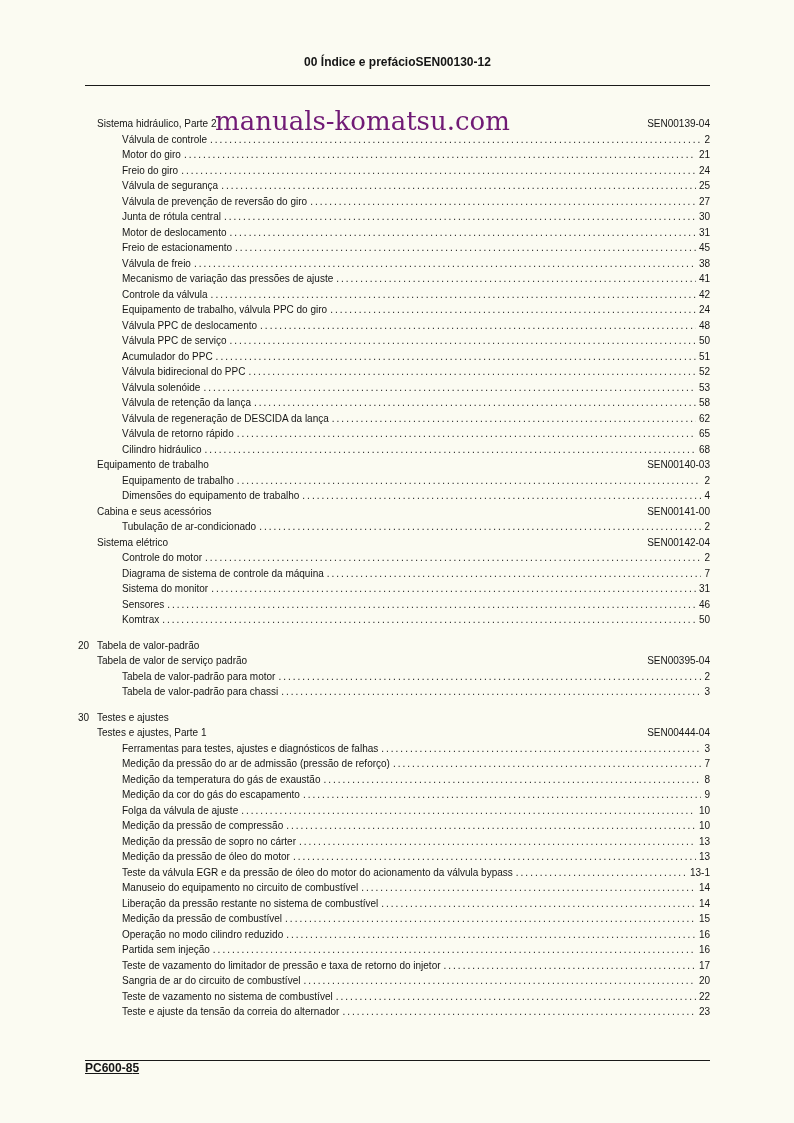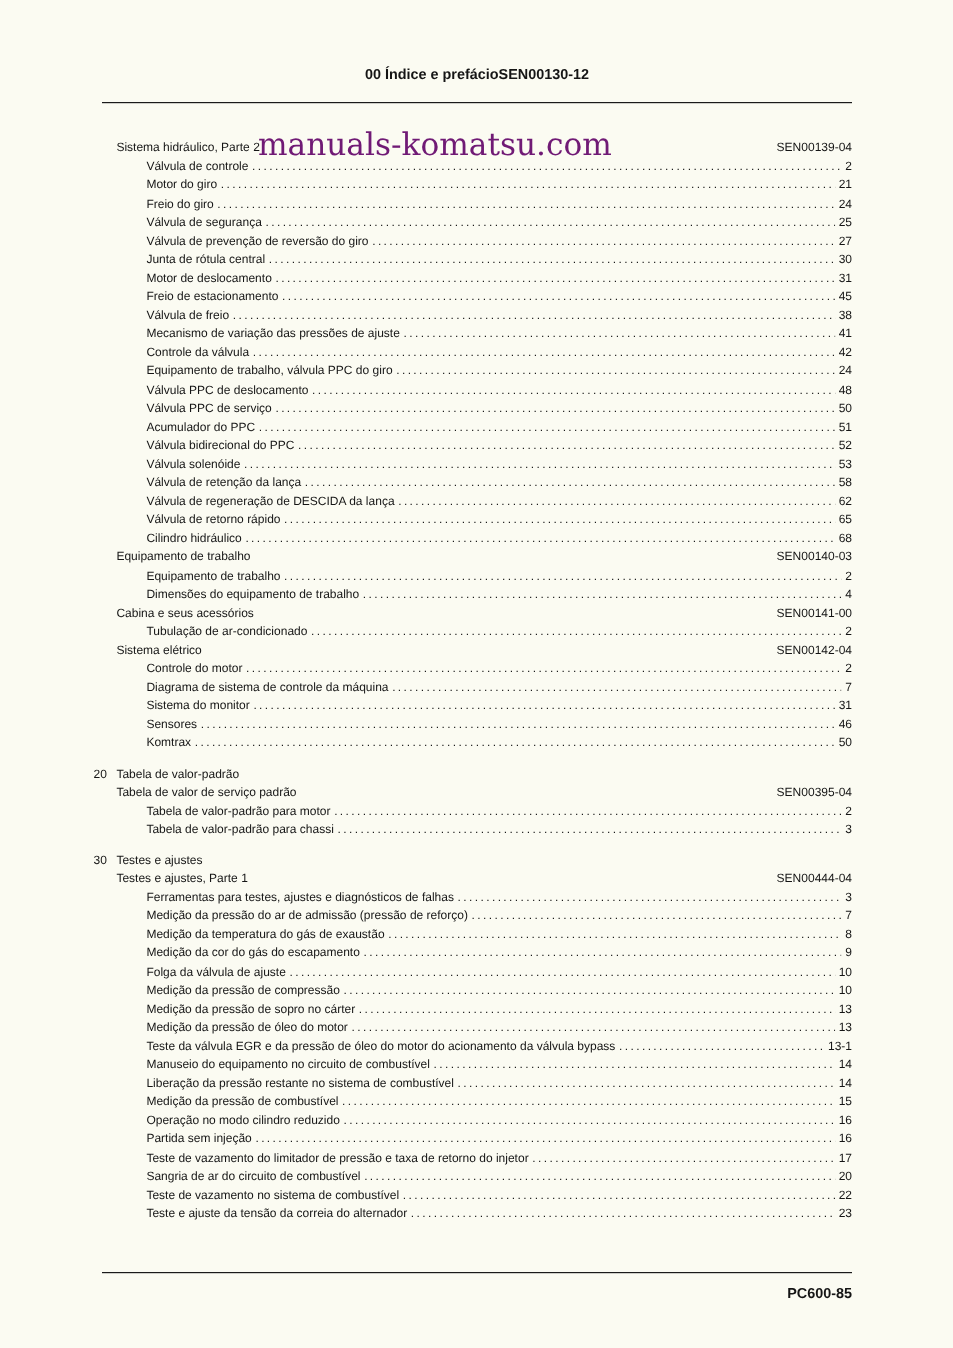--- a/index.html
+++ b/index.html
@@ -48,24 +48,25 @@
   }
   .dots::after {
     content: "......................................................................................................................................................................................................";
     letter-spacing: 2px;
   }
   .pg, .ref { white-space: nowrap; }
   .gap { height: 10px; }
 
   .footer {
     position: absolute; left: 85px; right: 84px; top: 1060px;
-    display: flex; justify-content: flex-end; align-items: baseline;
+    display: flex; justify-content: flex-start; align-items: baseline;
     font-size: 12px; font-weight: bold;
     border-top: 1.5px solid #1a1a1a;
-    padding-top: 10px;
+    padding-top: 0;
+    text-decoration: underline;
   }
 </style>
 </head>
 <body>
 
 <div class="page">
 
   <div class="header">
     <span>00 Índice e prefácio</span>
     <span>SEN00130-12</span>

